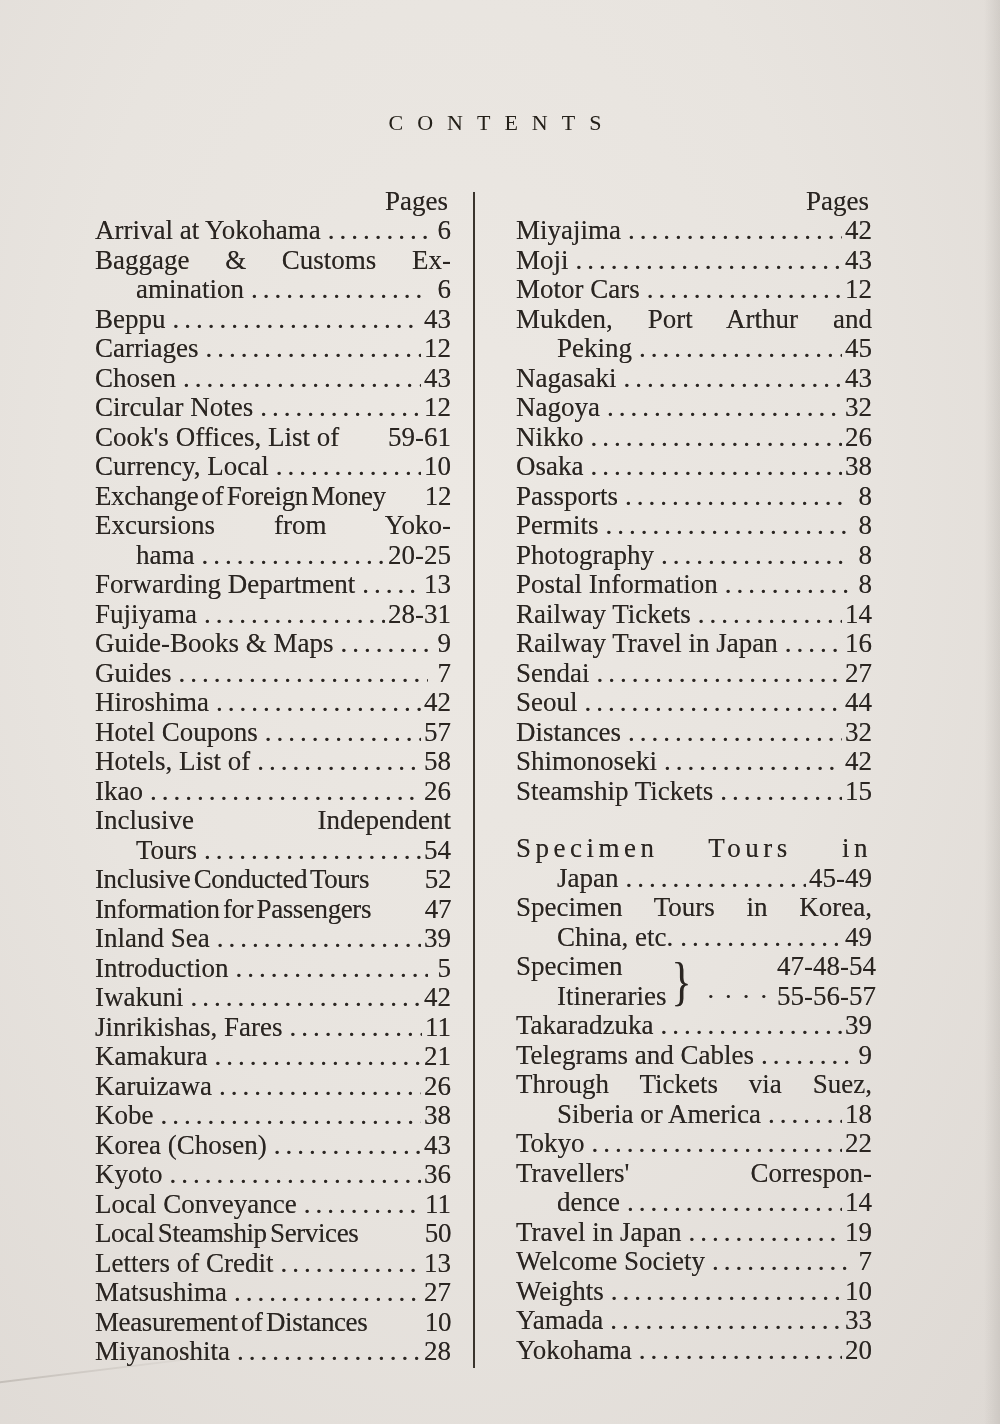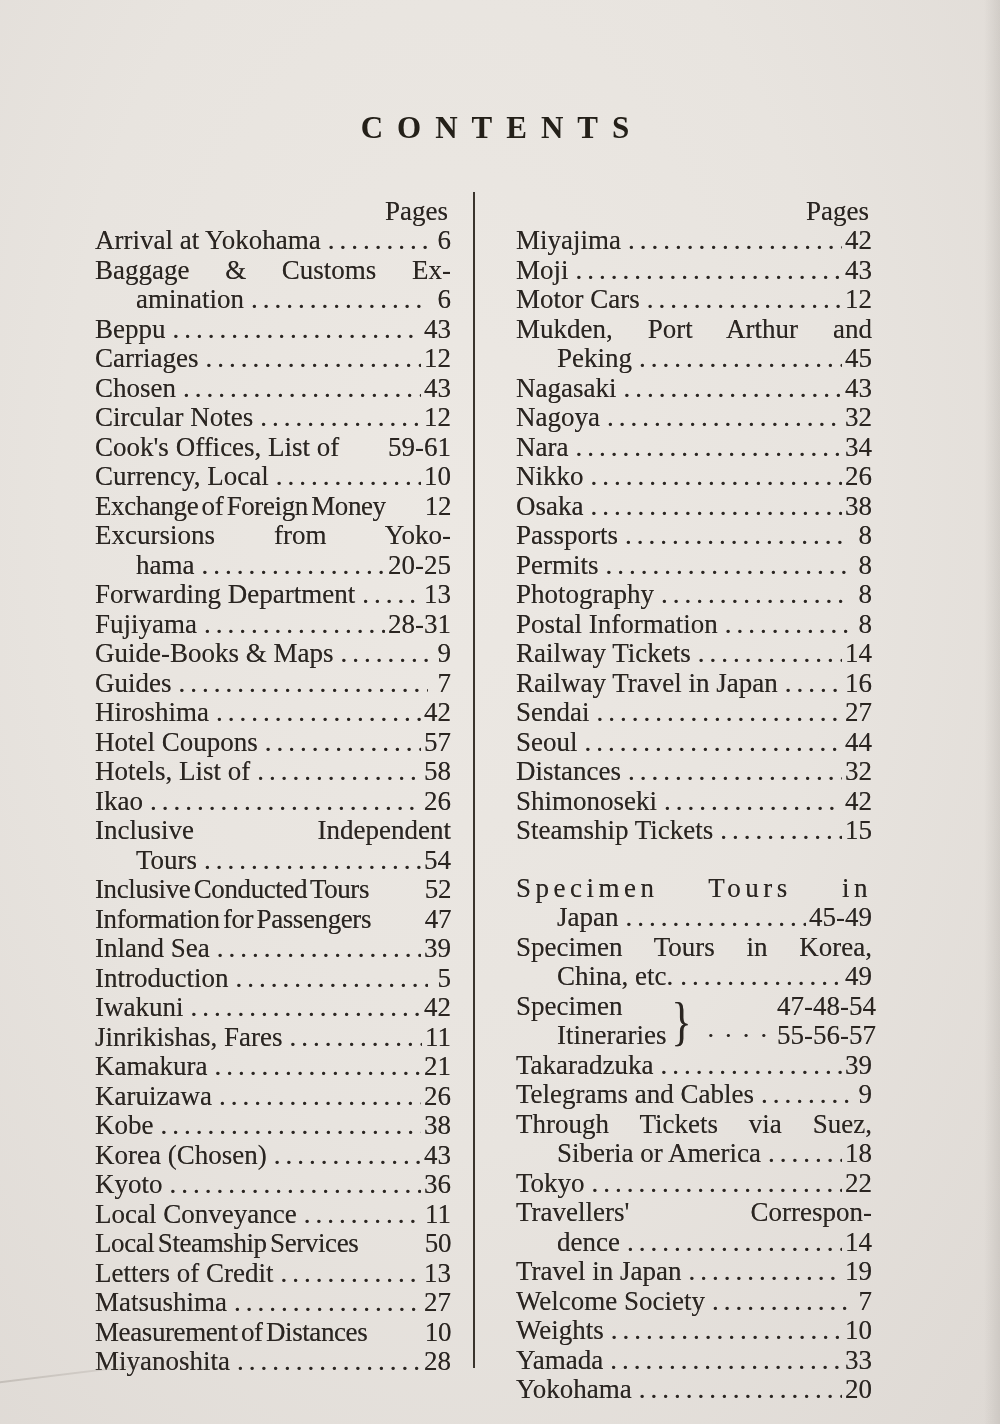--- a/index.html
+++ b/index.html
@@ -21,31 +21,31 @@
     background: linear-gradient(to right, rgba(60,55,48,0), rgba(60,55,48,0.10));
   }
   .crease {
     position: absolute; left: -12px; bottom: 54px; width: 240px; height: 2px;
     background: linear-gradient(to right, rgba(140,133,125,0.35), rgba(140,133,125,0));
     transform: rotate(-7deg);
   }
   .title {
     position: absolute; top: 110px; left: 0; width: 990px;
     margin: 0; text-align: center;
-    font-size: 31px; font-weight: bold;
+    font-size: 22px; font-weight: normal;
     letter-spacing: 14px; text-indent: 14px;
     color: #242019;
   }
   .divider {
     position: absolute; left: 473px; top: 192px;
     width: 2px; height: 1176px;
     background: #3a342d;
   }
   .col {
-    position: absolute; top: 196px;
+    position: absolute; top: 186px;
     font-size: 27px; line-height: 29.5px;
     text-shadow: 0 0 0.5px rgba(42,37,33,0.55);
   }
   #col-0 { left: 95px;  width: 356px; }
   #col-1 { left: 516px; width: 356px; }
   .pages-header { text-align: right; height: 30px; line-height: 30px; padding-right: 3px; }
   .row {
     display: flex; align-items: baseline;
     height: 29.5px; line-height: 29.5px;
     white-space: nowrap;
@@ -308,25 +308,20 @@
           <span class="label">Nagasaki</span>
           <span class="leader"></span>
           <span class="pagenum">43</span>
         </div>
         <div class="row">
           <span class="label">Nagoya</span>
           <span class="leader"></span>
           <span class="pagenum">32</span>
         </div>
         <div class="row">
-          <span class="label">Nara</span>
-          <span class="leader"></span>
-          <span class="pagenum">34</span>
-        </div>
-        <div class="row">
           <span class="label">Nikko</span>
           <span class="leader"></span>
           <span class="pagenum">26</span>
         </div>
         <div class="row">
           <span class="label">Osaka</span>
           <span class="leader"></span>
           <span class="pagenum">38</span>
         </div>
         <div class="row">

